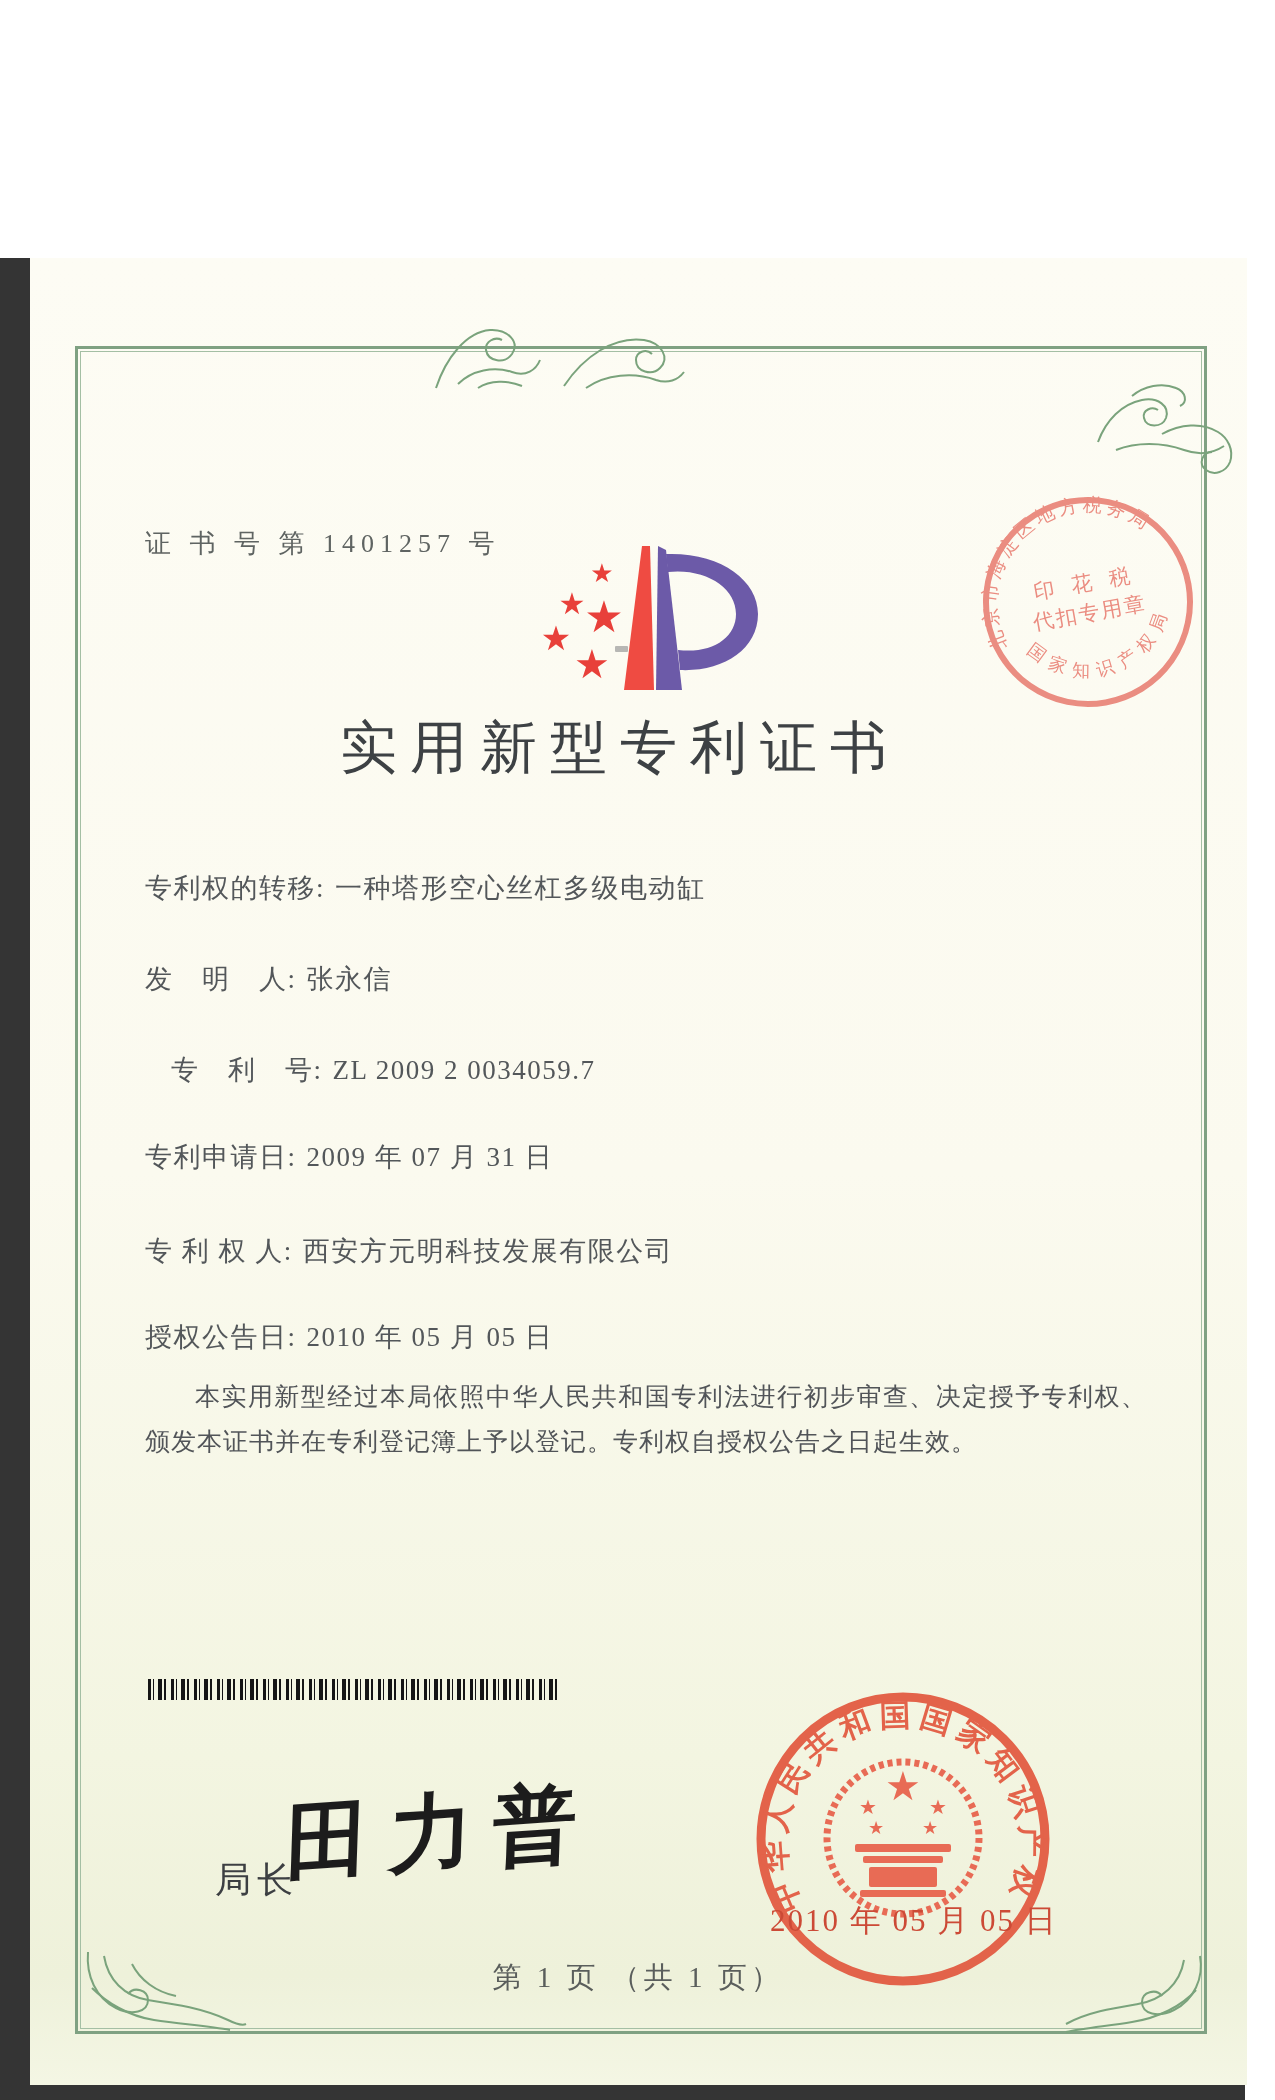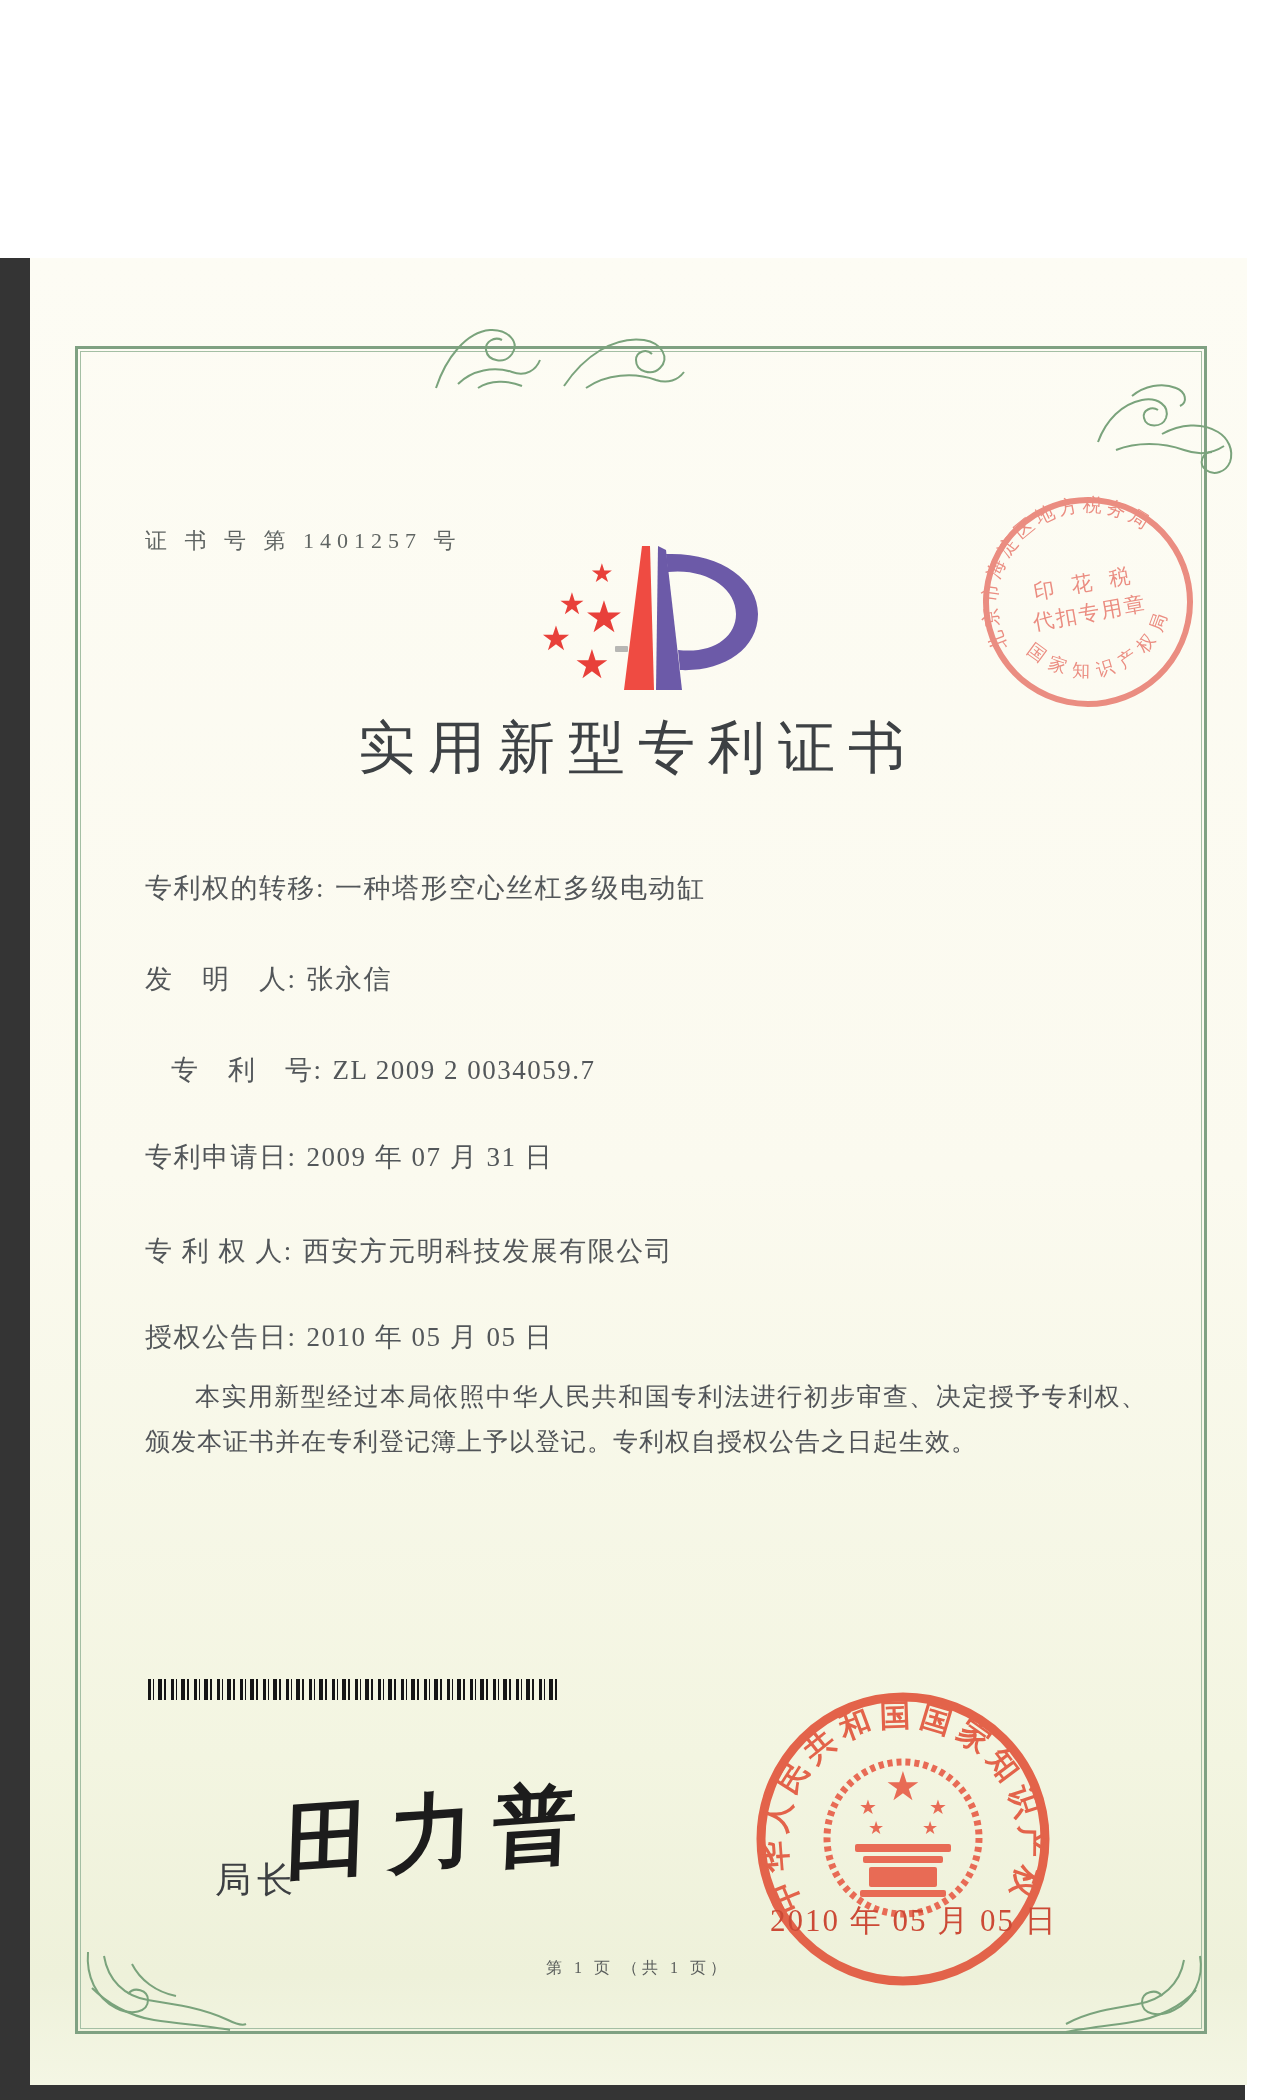--- a/index.html
+++ b/index.html
@@ -23,25 +23,25 @@
   .frame-inner{
     position:absolute;left:2px;top:2px;right:2px;bottom:2px;
     border:1px solid #a4bfa4;
   }
   .ornament{position:absolute;color:#7aa37c;}
   .ornament svg{display:block;}
   .speck{position:absolute;left:585px;top:388px;width:13px;height:6px;background:#9a9a9a;opacity:.7;border-radius:1px;}
 
   .cert-no{
     position:absolute;left:115px;top:268px;
-    font-size:22px;letter-spacing:6px;color:#5f6462;
+    font-size:26px;letter-spacing:6px;color:#5f6462;
   }
   .logo{position:absolute;left:500px;top:252px;width:270px;height:192px;}
   .title{
-    position:absolute;left:45px;top:452px;width:1126px;text-align:center;
+    position:absolute;left:27px;top:452px;width:1126px;text-align:center;
     font-size:57px;letter-spacing:13px;color:#3d4144;font-weight:500;
   }
   .tax-stamp{position:absolute;left:942px;top:228px;width:232px;height:232px;transform:rotate(-10deg);opacity:.85;}
 
   .fields{position:absolute;left:115px;top:604px;width:1000px;color:#53575a;}
   .field-row{position:absolute;left:0;font-size:27px;letter-spacing:1.5px;white-space:nowrap;}
   .field-row .lbl{margin-right:10px;}
   .f0{top:8px;}
   .f1{top:99px;}
   .f2{top:190px;margin-left:26px;}
@@ -74,21 +74,21 @@
   }
 
   .seal{position:absolute;left:722px;top:1430px;width:302px;height:302px;opacity:.92;}
   .seal-date{
     position:absolute;left:740px;top:1642px;width:300px;
     font-size:31px;letter-spacing:2px;color:#cc4a36;white-space:nowrap;
   }
 
   .footer{
     position:absolute;left:45px;top:1700px;width:1126px;text-align:center;
-    font-size:16px;letter-spacing:4px;color:#5a5e5c;
+    font-size:29px;letter-spacing:4px;color:#5a5e5c;
   }
 </style>
 </head>
 <body>
 
 <div class="scan-backdrop"></div>
 
 <div class="paper">
 
   <div class="frame-outer">

